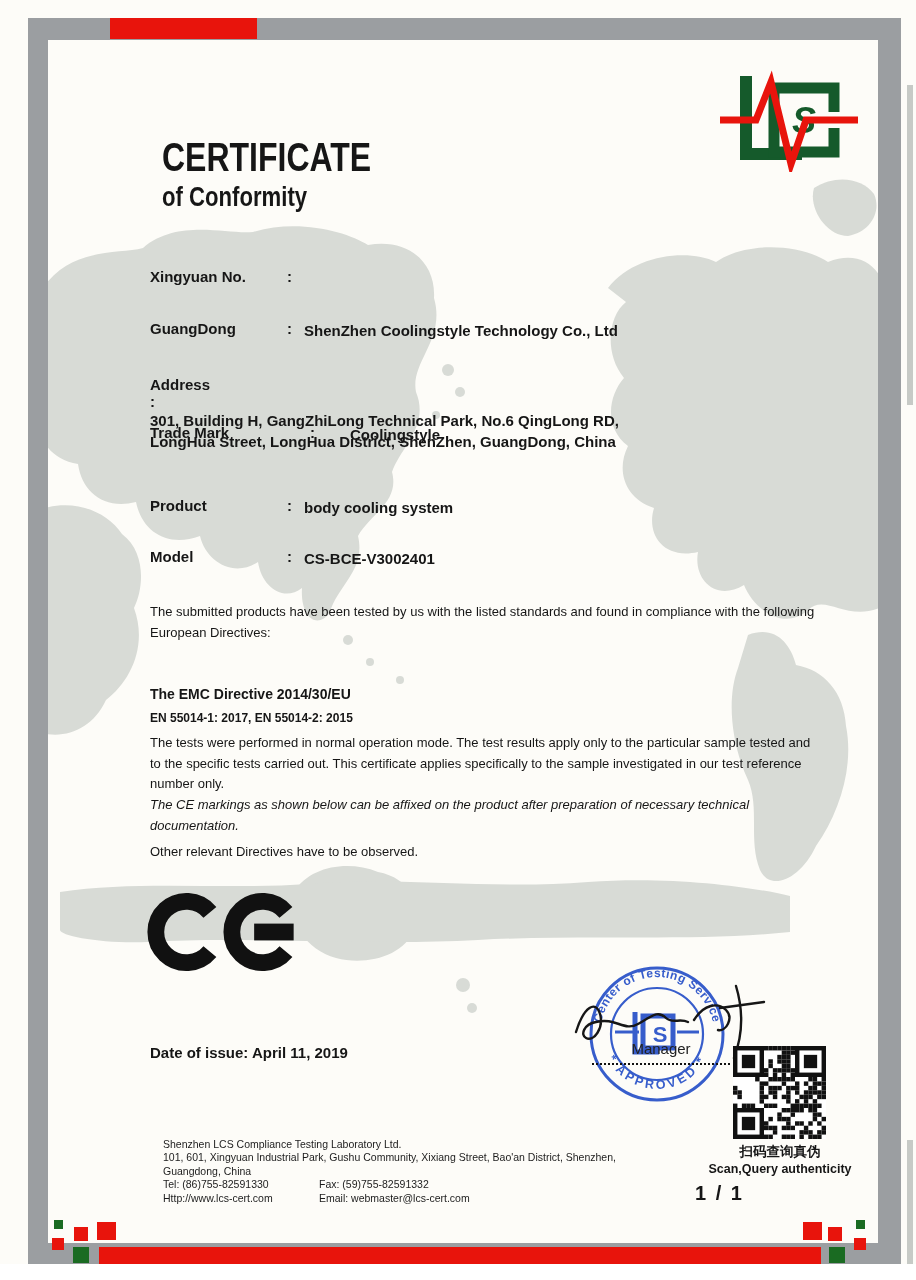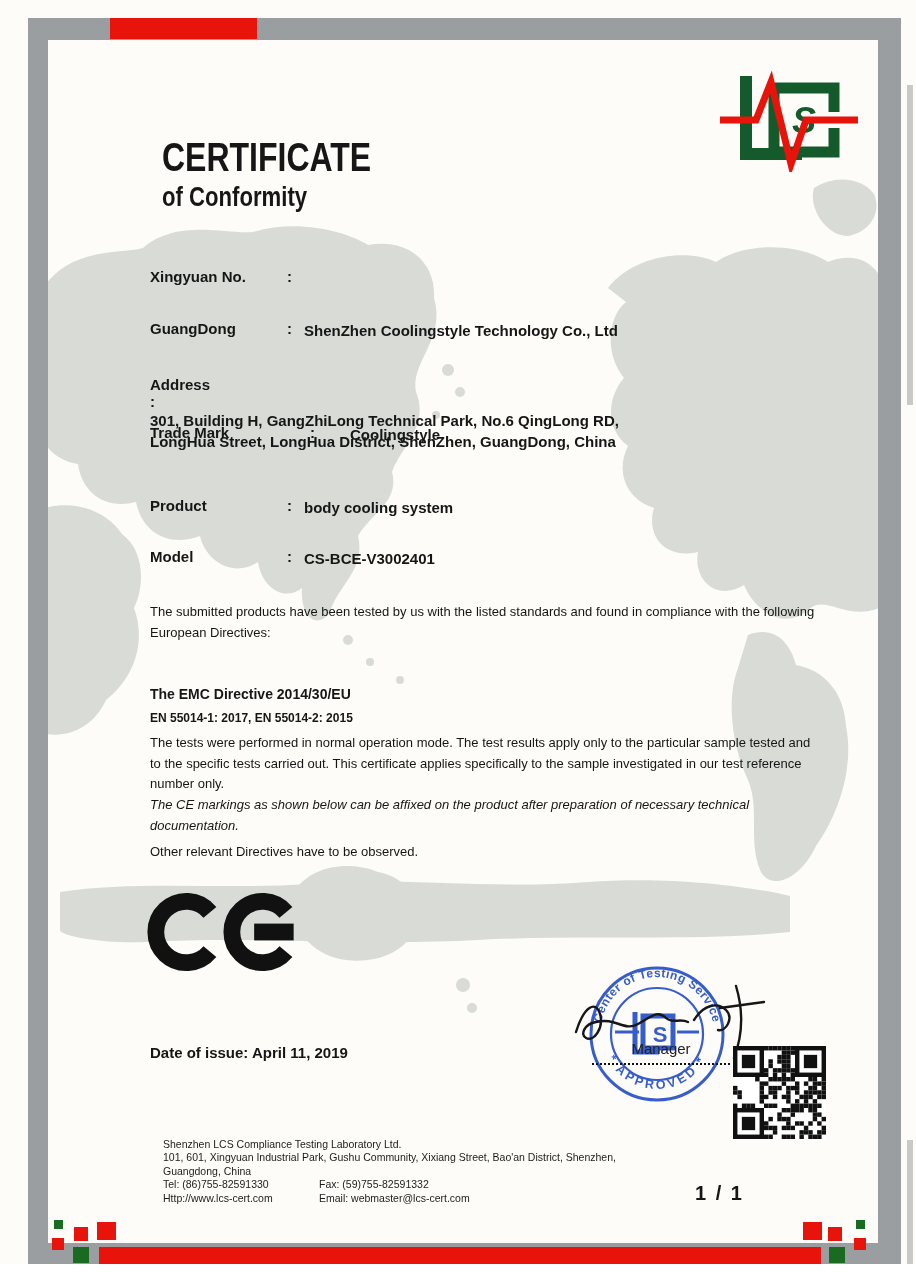--- a/index.html
+++ b/index.html
@@ -347,20 +347,24 @@
         <rect x="4.380952380952381" y="4.380952380952381" width="21.904761904761905" height="21.904761904761905" fill="#fff"></rect>
         <rect x="8.761904761904763" y="8.761904761904763" width="13.142857142857144" height="13.142857142857144"></rect>
         <rect x="61.33333333333334" y="0" width="30.66666666666667" height="30.66666666666667"></rect>
         <rect x="65.71428571428572" y="4.380952380952381" width="21.904761904761905" height="21.904761904761905" fill="#fff"></rect>
         <rect x="70.0952380952381" y="8.761904761904763" width="13.142857142857144" height="13.142857142857144"></rect>
         <rect x="0" y="61.33333333333334" width="30.66666666666667" height="30.66666666666667"></rect>
         <rect x="4.380952380952381" y="65.71428571428572" width="21.904761904761905" height="21.904761904761905" fill="#fff"></rect>
         <rect x="8.761904761904763" y="70.0952380952381" width="13.142857142857144" height="13.142857142857144"></rect>
       </g>
   </svg>
+  <div class="qr-cap">
+    <div class="cn">扫码查询真伪</div>
+    <div class="en">Scan,Query authenticity</div>
+  </div>
 
   <div class="footer">
     <div>Shenzhen LCS Compliance Testing Laboratory Ltd.</div>
     <div>101, 601, Xingyuan Industrial Park, Gushu Community, Xixiang Street, Bao'an District, Shenzhen,</div>
     <div>Guangdong, China</div>
     <div class="crow">
       <span class="c1">Tel: (86)755-82591330</span>
       <span>Fax: (59)755-82591332</span>
     </div>
     <div class="crow">

